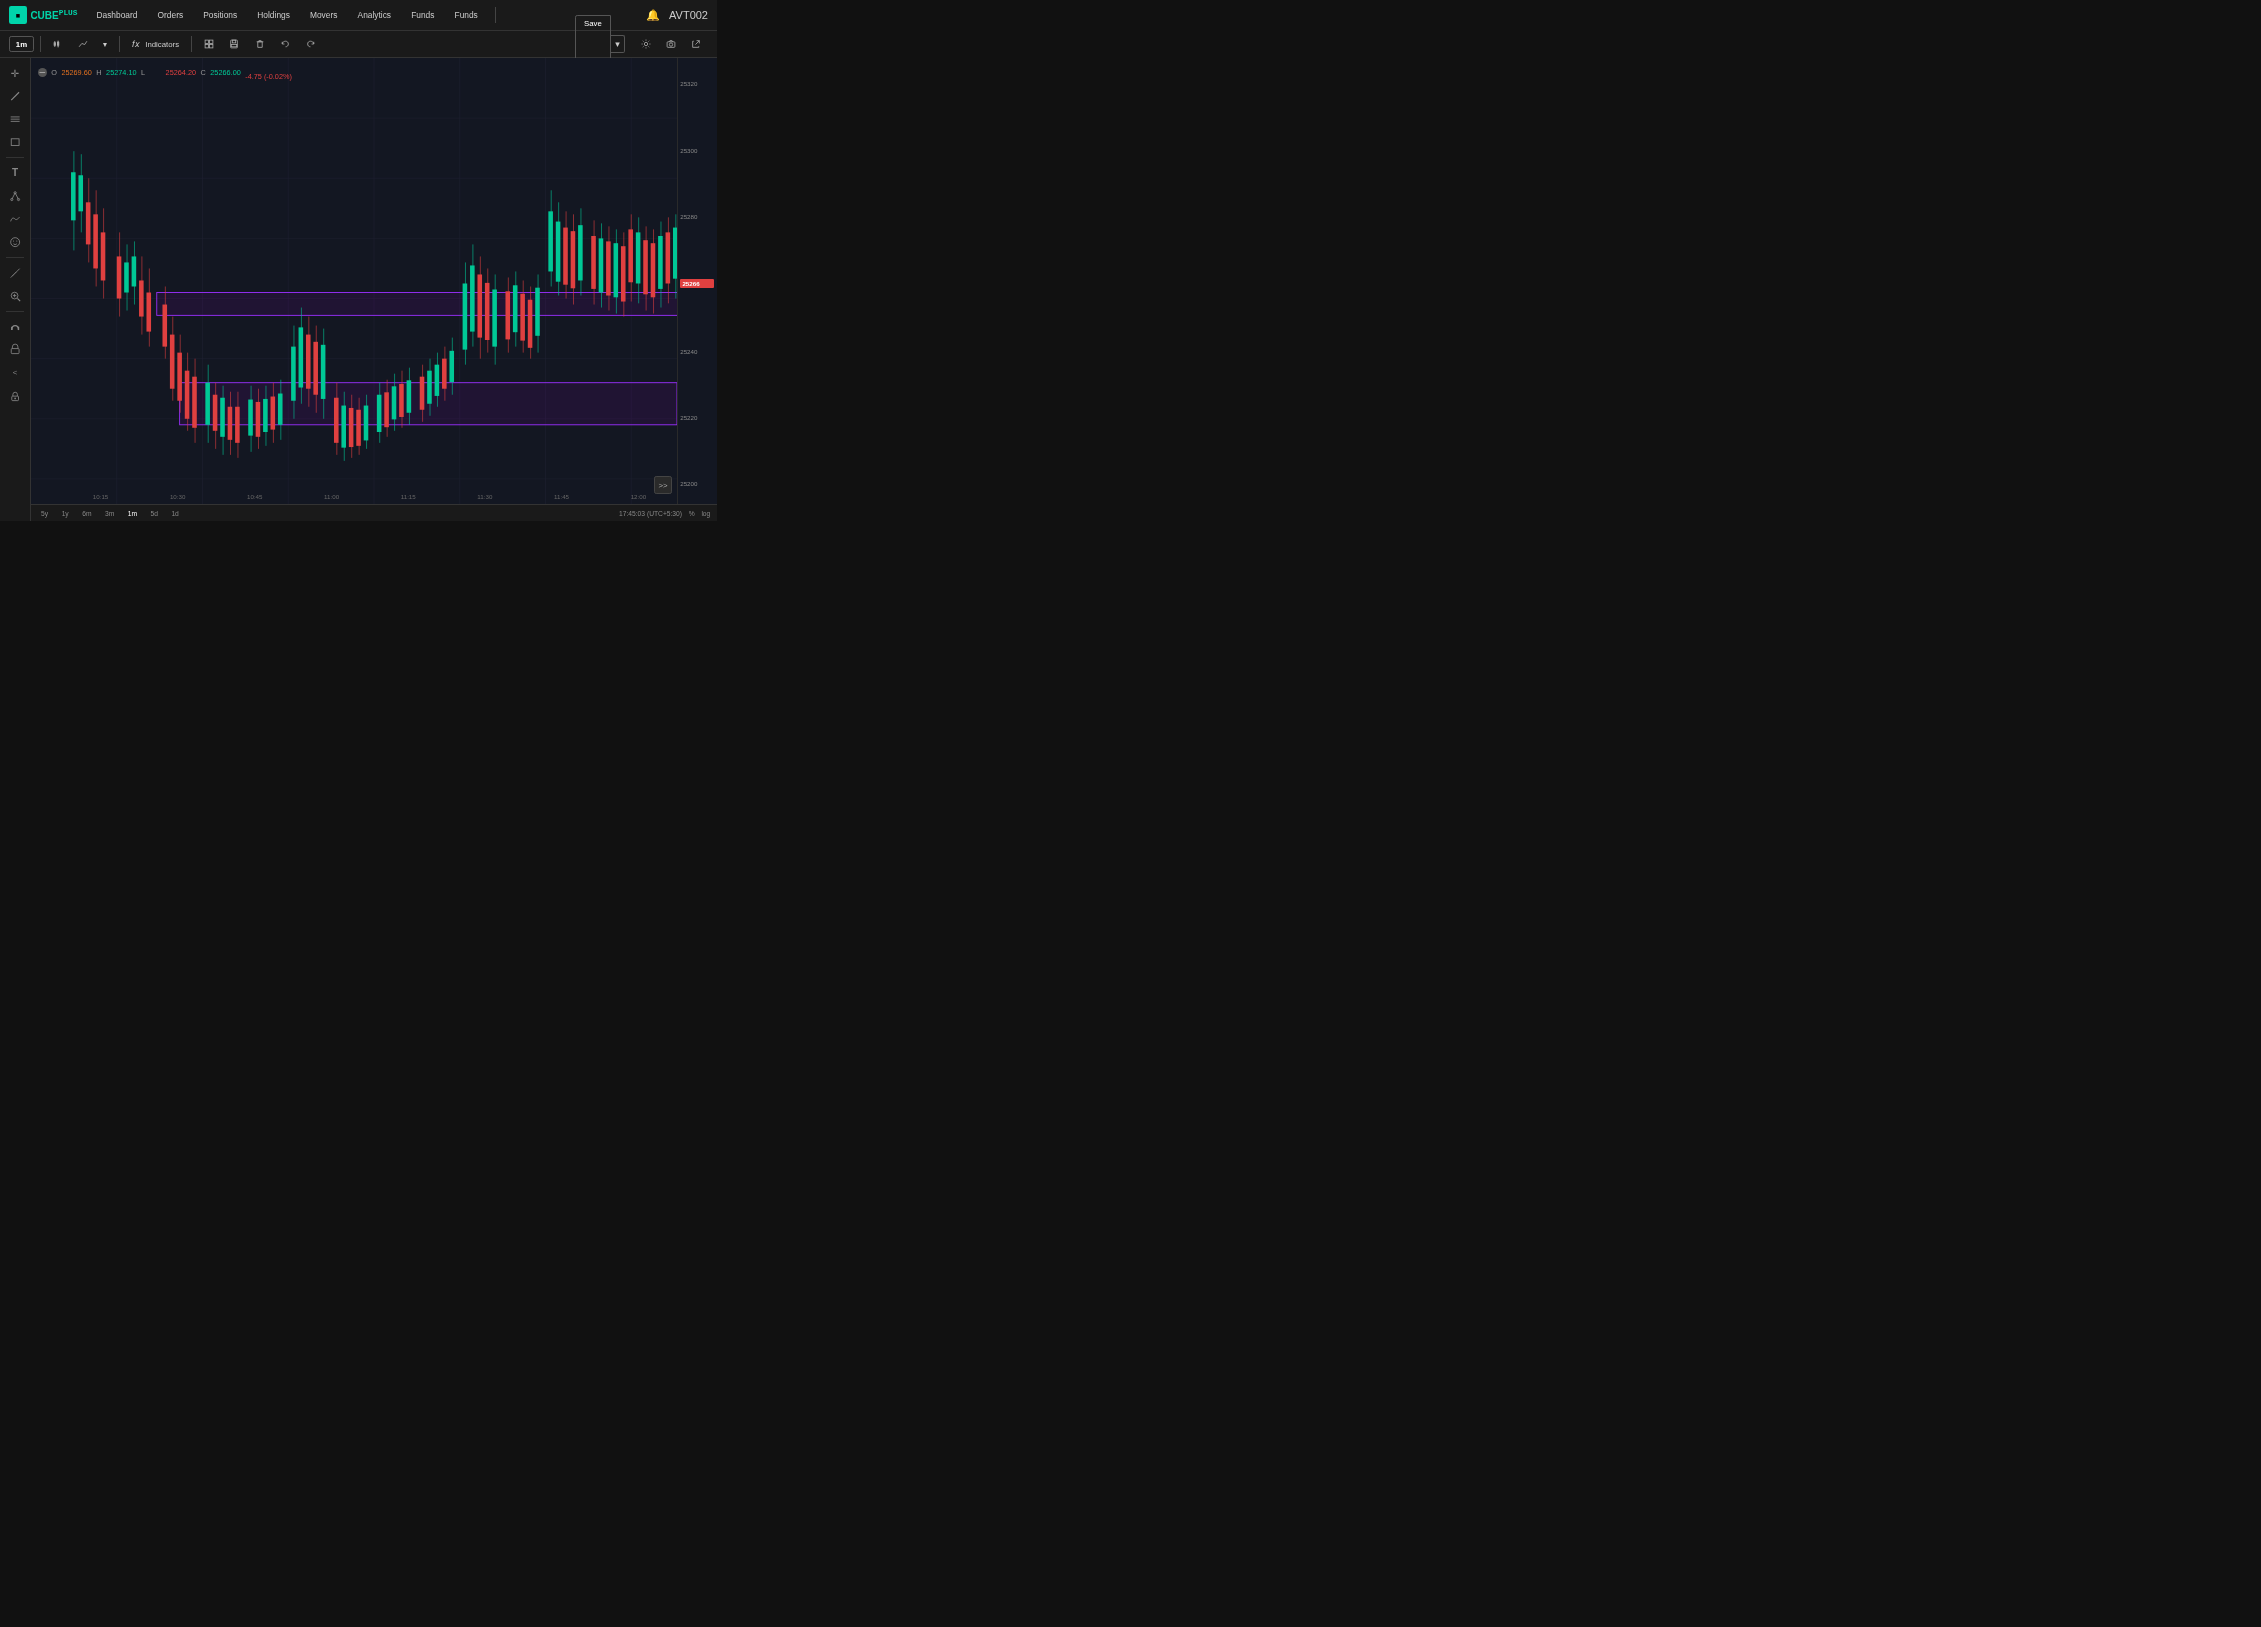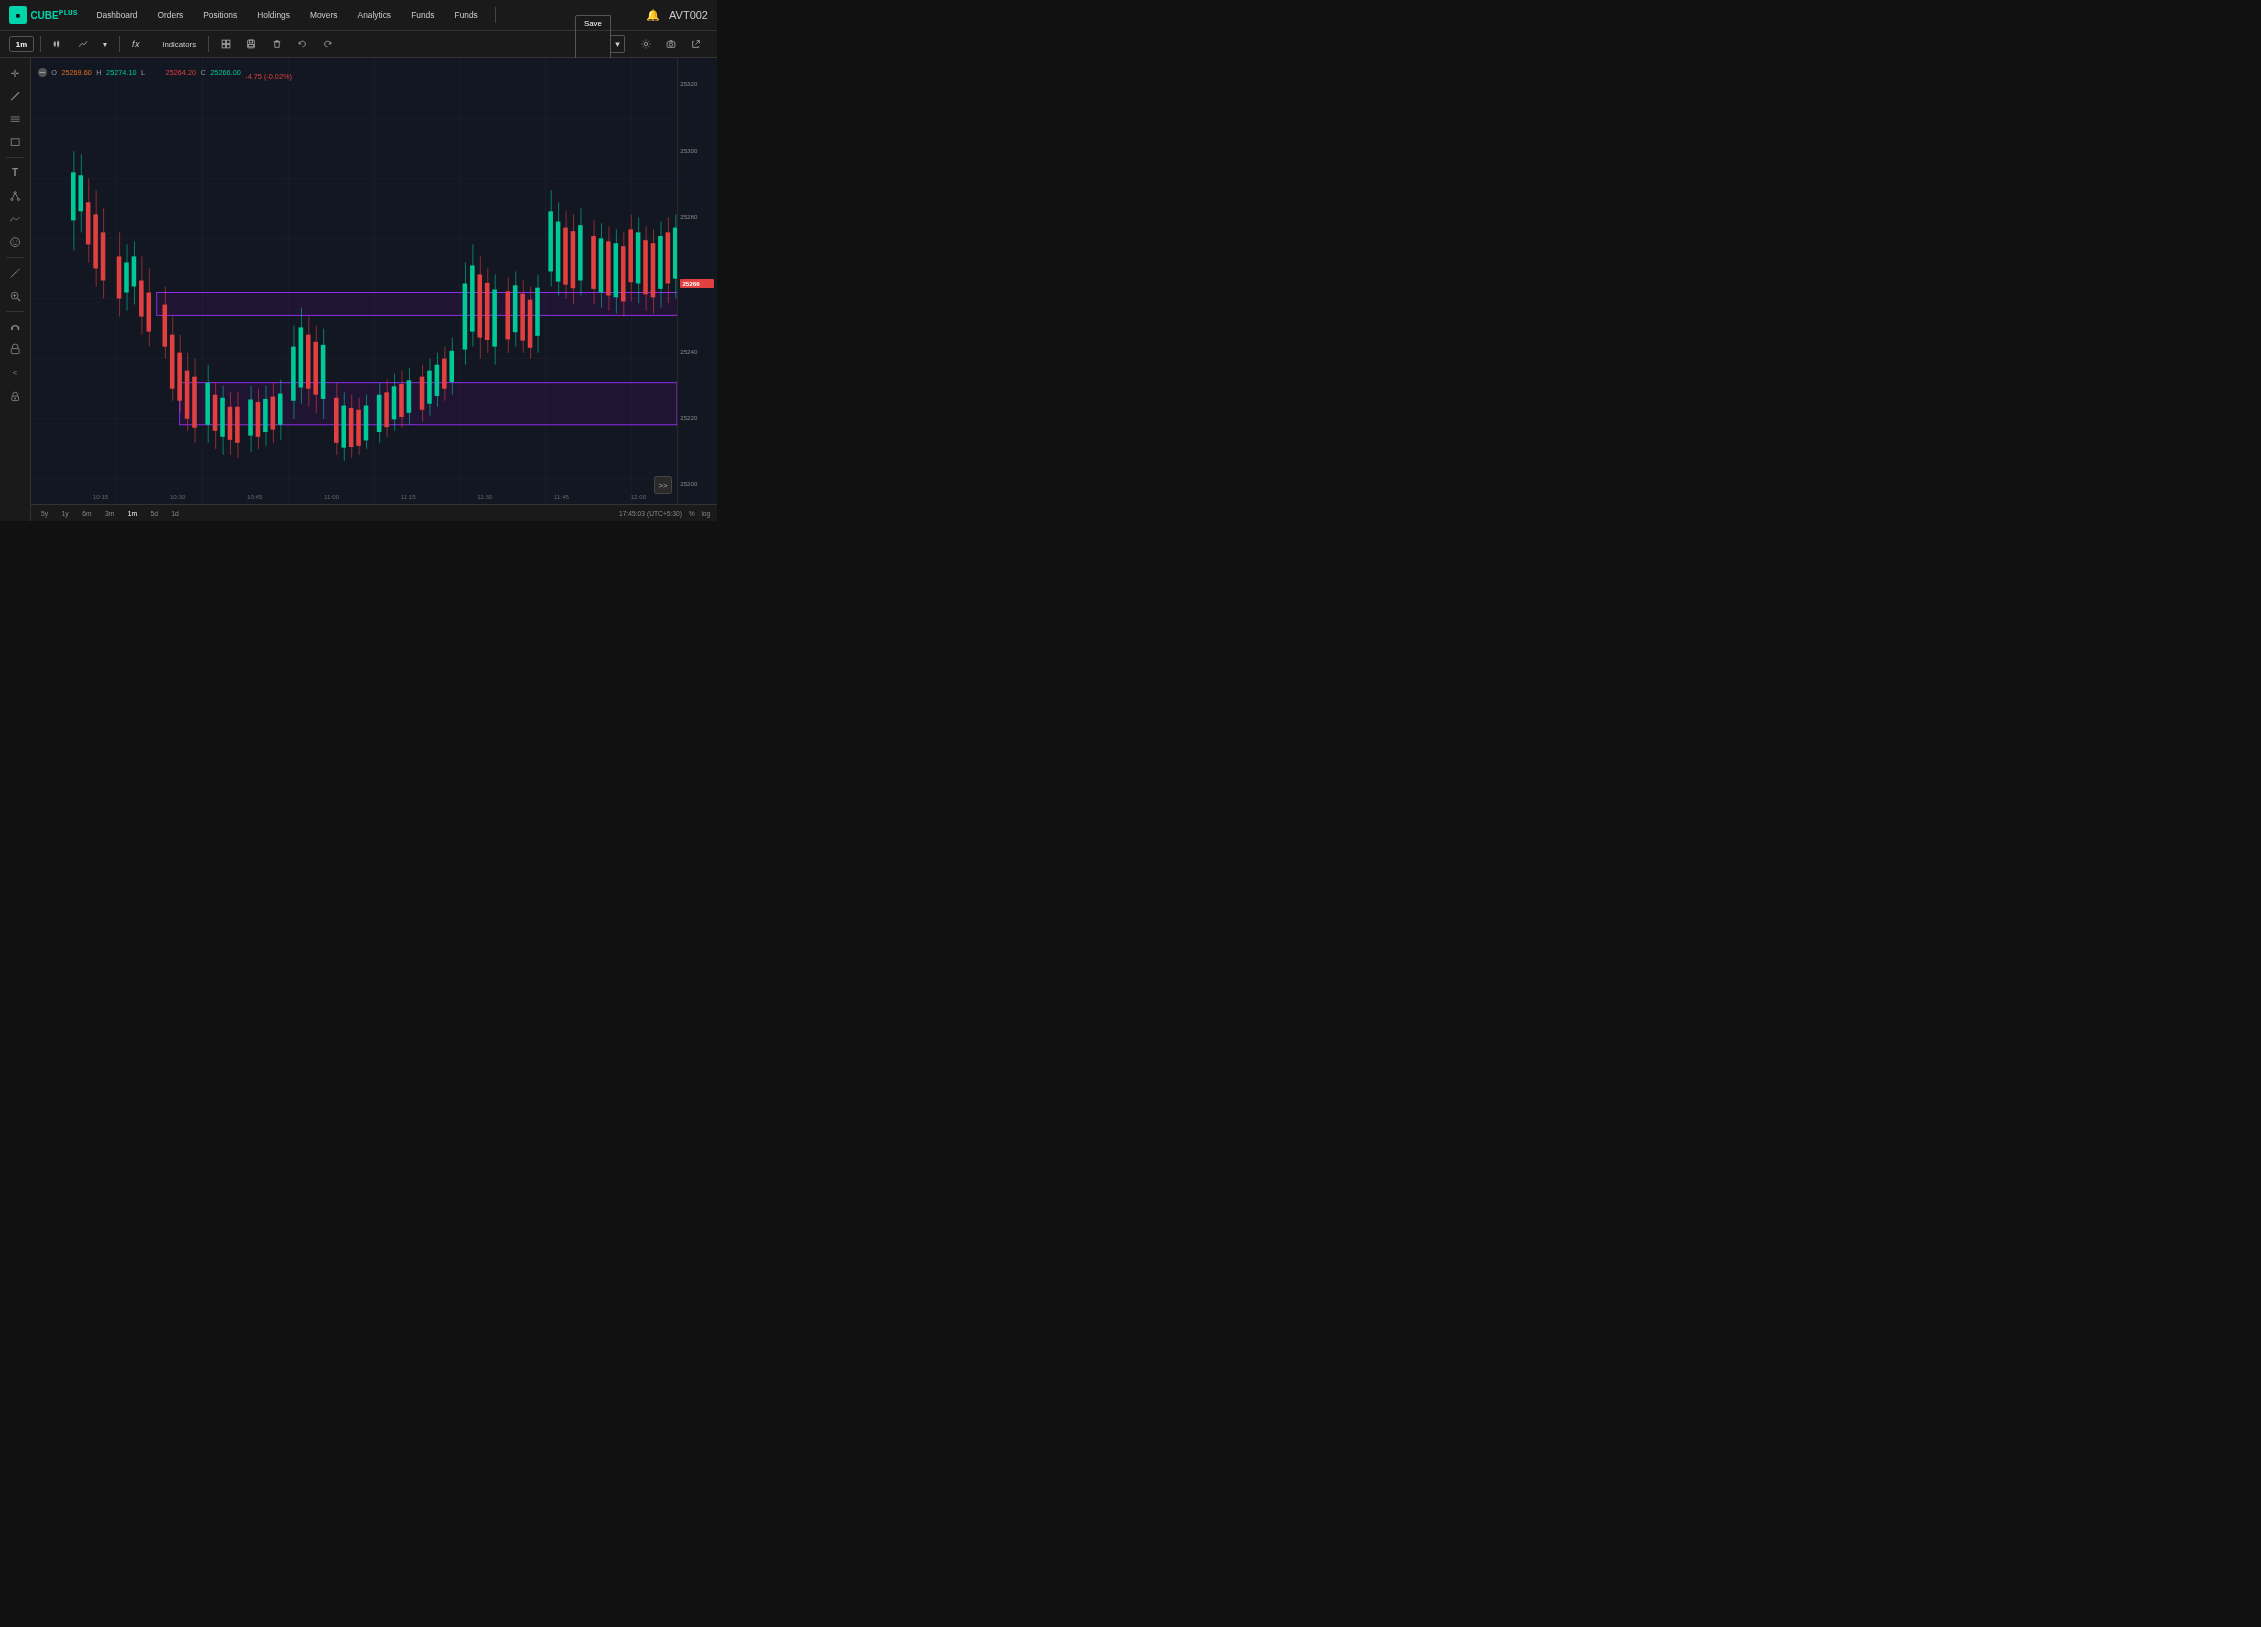--- a/index.html
+++ b/index.html
@@ -296,21 +296,21 @@
   </div>
 
   <div class="tb-btn">
     <svg viewBox="0 0 18 18">
         <polyline points="2,14 7,8 12,10 16,4" stroke="#aaa" stroke-width="1.5" fill="none"></polyline>
       </svg>
   </div>
   <div class="tb-btn">▾</div>
   <div class="tb-sep"></div>
   <div class="tb-indicators">
-    <span style="font-size:9px;margin-right:19px;">𝑓𝑥</span>
+    <span style="font-size:9px;margin-right:2px;">𝑓𝑥</span>
     <span>Indicators</span>
   </div>
   <div class="tb-sep"></div>
 
   <div class="tb-btn">
     <svg viewBox="0 0 18 18">
         <rect x="2" y="2" width="6" height="6" fill="none" stroke="#aaa" stroke-width="1.5"></rect>
         <rect x="10" y="2" width="6" height="6" fill="none" stroke="#aaa" stroke-width="1.5"></rect>
         <rect x="2" y="10" width="6" height="6" fill="none" stroke="#aaa" stroke-width="1.5"></rect>
         <rect x="10" y="10" width="6" height="6" fill="none" stroke="#aaa" stroke-width="1.5"></rect>

